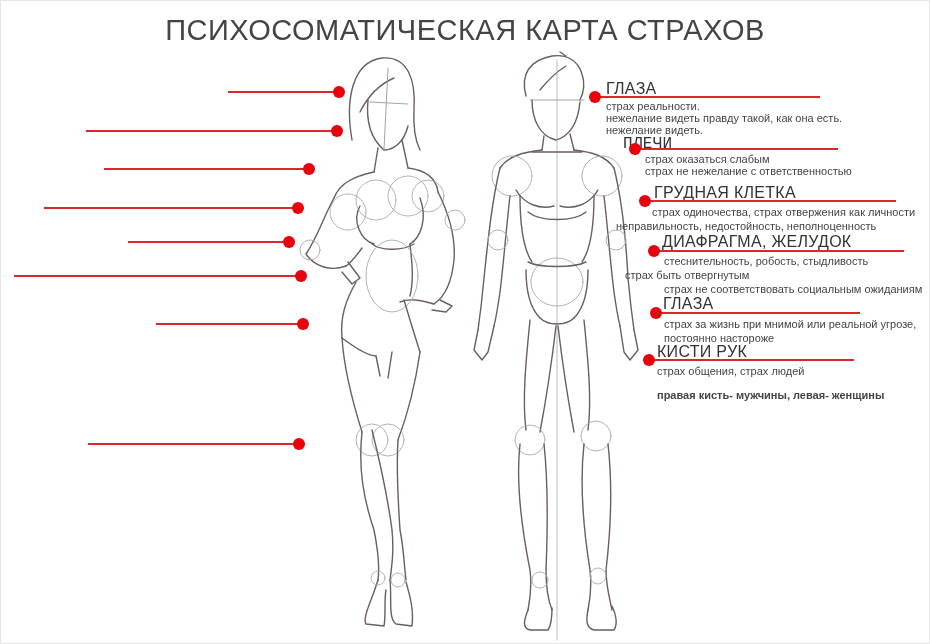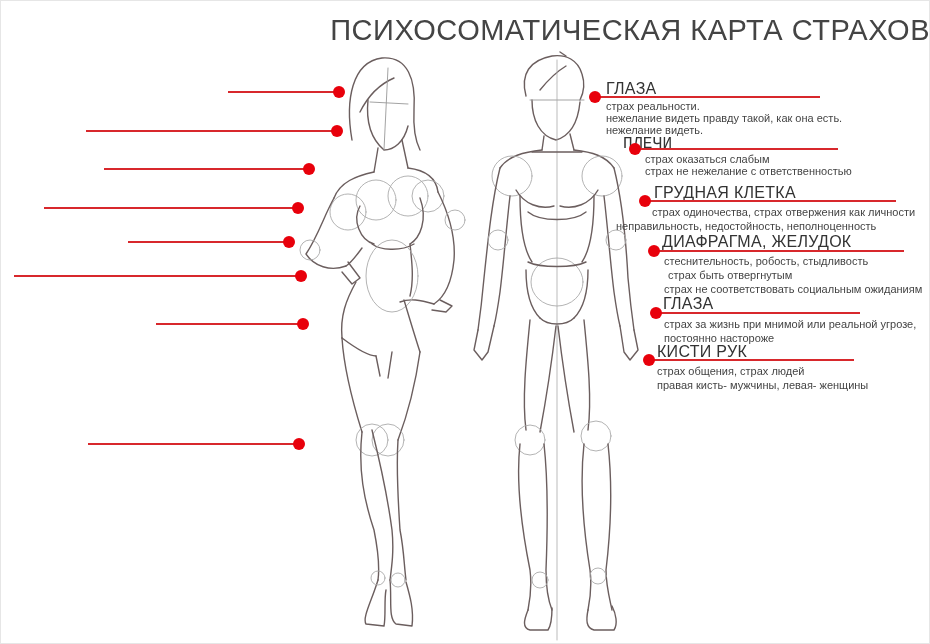--- a/index.html
+++ b/index.html
@@ -1,18 +1,18 @@
 <!DOCTYPE html>
 <html><head>
 <meta charset="utf-8">
 <style>
   html, body { margin:0; padding:0; background:#fff; }
   body { width:930px; height:644px; position:relative; overflow:hidden; font-family:"Liberation Sans", "DejaVu Sans", sans-serif; color:#333; }
   .frame { position:absolute; left:0; top:0; width:928px; height:642px; border:1px solid #e6e6e6; background:#fff; }
-  .title { position:absolute; left:0; width:930px; top:14px; text-align:right; font-size:29px; color:#444; letter-spacing:0.5px; font-weight:normal; }
+  .title { position:absolute; left:0; width:930px; top:14px; text-align:center; font-size:29px; color:#444; letter-spacing:0.5px; font-weight:normal; }
   .figures { position:absolute; left:0; top:0; width:930px; height:644px; }
   .label { position:absolute; }
   .heading { position:absolute; font-size:16px; color:#333; white-space:nowrap; letter-spacing:0.3px; }
   .line { position:absolute; height:2px; background:#d8282c; }
   .dot { position:absolute; width:12px; height:12px; border-radius:50%; background:#e8000b; }
   .desc { position:absolute; font-size:11px; color:#444; white-space:nowrap; line-height:13px; }
 </style>
 </head>
 <body>
 
@@ -217,32 +217,32 @@
     <div class="dot" style="left:639px; top:195px;"></div>
     <div class="desc" style="left:652px; top:206px;">страх одиночества, страх отвержения как личности</div>
     <div class="desc" style="left:616px; top:220px;">неправильность, недостойность, неполноценность</div>
   </div>
 
   <div class="label">
     <div class="heading" style="left:662px; top:233px;">ДИАФРАГМА, ЖЕЛУДОК</div>
     <div class="line" style="left:654px; width:250px; top:250px;"></div>
     <div class="dot" style="left:648px; top:245px;"></div>
     <div class="desc" style="left:664px; top:255px;">стеснительность, робость, стыдливость</div>
-    <div class="desc" style="left:668px; top:269px;text-align:right;">страх быть отвергнутым</div>
+    <div class="desc" style="left:625px; top:269px;text-align:right;">страх быть отвергнутым</div>
     <div class="desc" style="left:664px; top:283px;">страх не соответствовать социальным ожиданиям</div>
   </div>
 
   <div class="label">
     <div class="heading" style="left:663px; top:295px;">ГЛАЗА</div>
     <div class="line" style="left:656px; width:204px; top:312px;"></div>
     <div class="dot" style="left:650px; top:307px;"></div>
     <div class="desc" style="left:664px; top:318px;">страх за жизнь при мнимой или реальной угрозе,</div>
     <div class="desc" style="left:664px; top:332px;">постоянно настороже</div>
   </div>
 
   <div class="label">
     <div class="heading" style="left:657px; top:343px;">КИСТИ РУК</div>
     <div class="line" style="left:648px; width:206px; top:359px;"></div>
     <div class="dot" style="left:643px; top:354px;"></div>
     <div class="desc" style="left:657px; top:365px;">страх общения, страх людей</div>
-    <div class="desc" style="left:657px; top:379px;">правая кисть- мужчины, левая- женщины</div>
+    <div class="desc" style="left:657px; top:389px;font-weight:bold;">правая кисть- мужчины, левая- женщины</div>
   </div>
 </div>
 
 </body></html>

